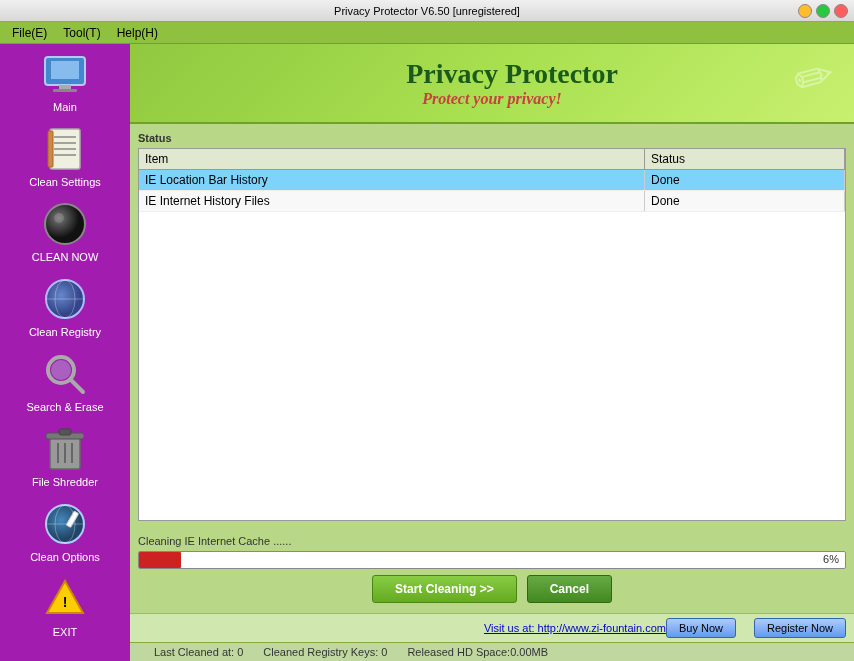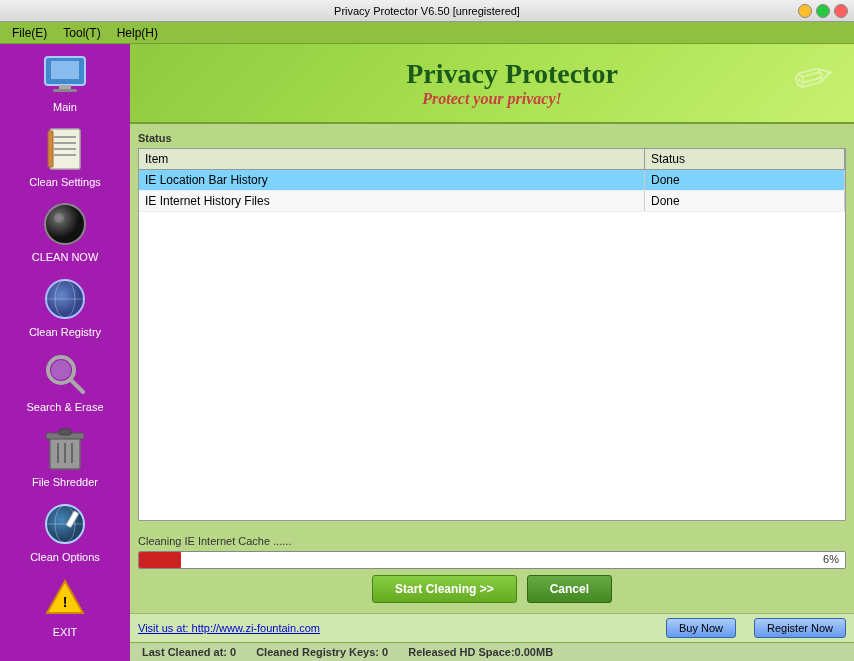--- a/index.html
+++ b/index.html
@@ -237,21 +237,21 @@
       font-weight: bold;
     }
 
     
     .footer {
       background: #d0e8b0;
       border-top: 1px solid #99bb66;
       padding: 4px 8px;
       display: flex;
       align-items: center;
-      justify-content: space-between;
+      justify-content: flex-end;
     }
     .footer-link {
       color: #0000cc;
       text-decoration: underline;
       font-size: 11px;
       cursor: pointer;
     }
     .footer-buttons {
       display: flex;
       gap: 18px;
@@ -271,26 +271,25 @@
       color: #000;
       padding: 3px 12px;
       font-size: 11px;
       cursor: pointer;
       border-radius: 3px;
     }
 
     .status-footer {
       background: #c0d8a0;
       border-top: 1px solid #88aa44;
-      padding: 3px 12px;
+      padding: 3px 24px;
       font-size: 11px;
       color: #333;
       display: flex;
       gap: 20px;
-      font-weight: bold;
     }
   </style>
 </head>
 <body>
 
 <div class="title-bar">
   <span class="title-bar-text">Privacy Protector V6.50 [unregistered]</span>
   <div class="title-bar-buttons">
     <div class="title-btn btn-min"></div>
     <div class="title-btn btn-max"></div>

